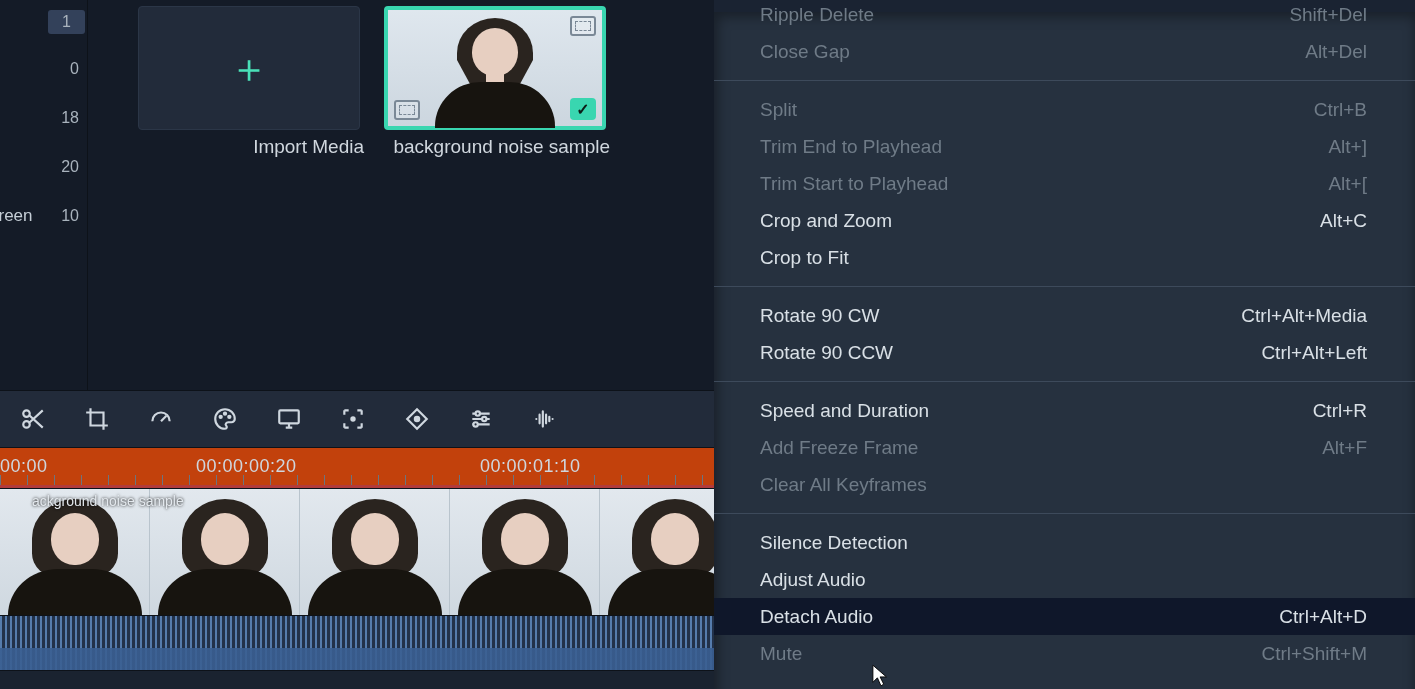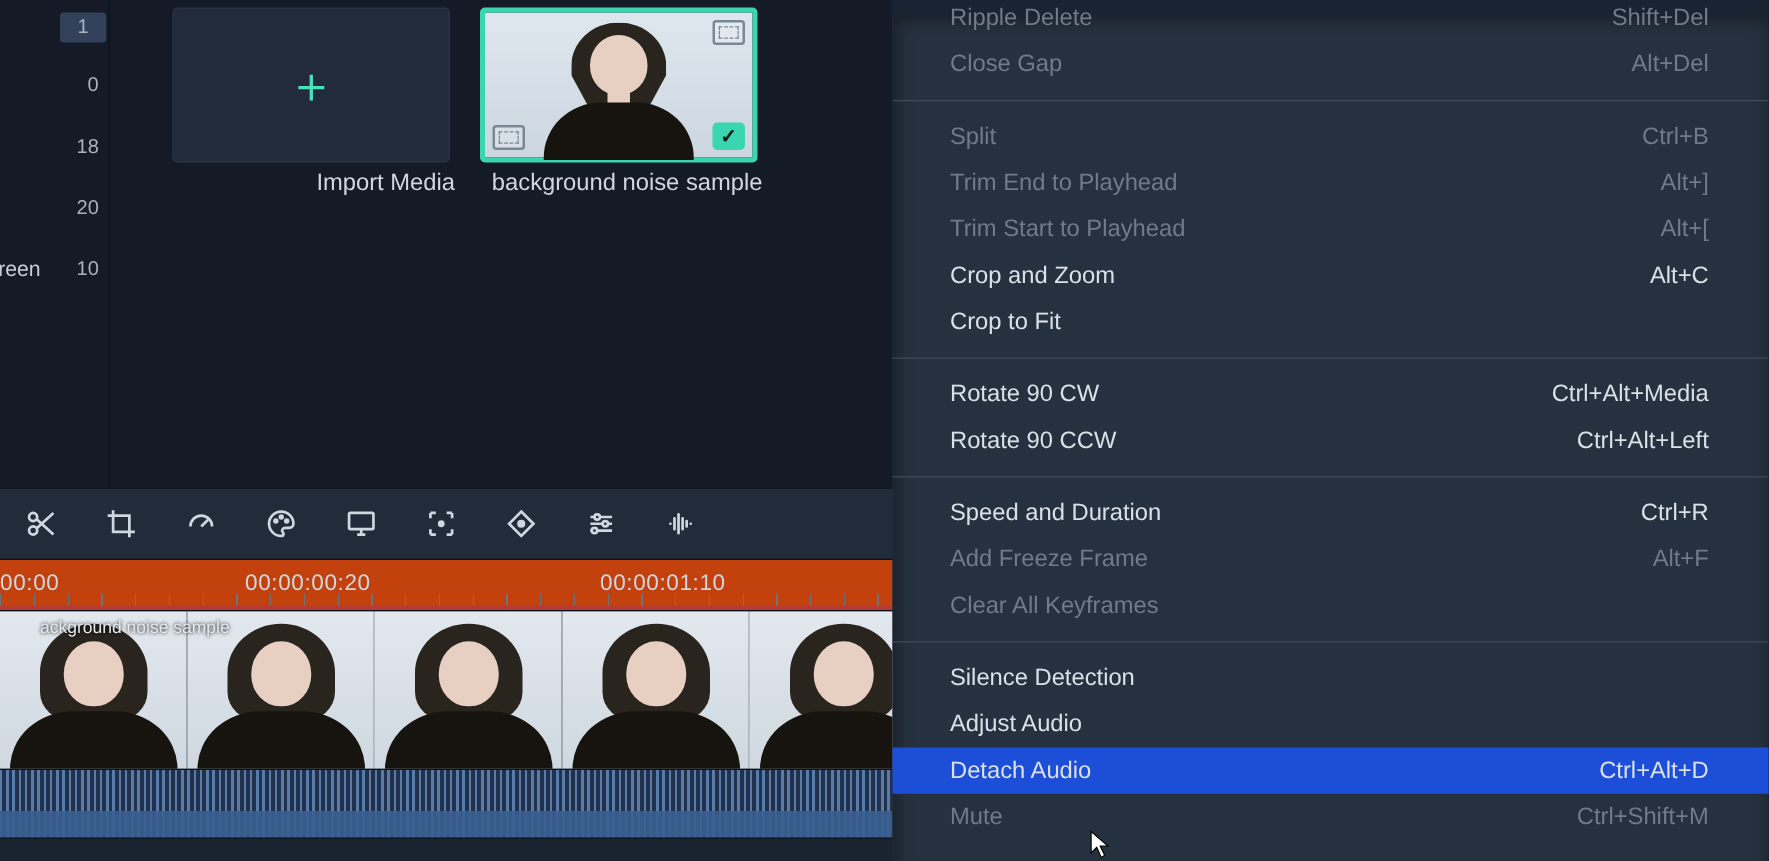--- a/index.html
+++ b/index.html
@@ -267,21 +267,21 @@
     display:flex; align-items:center;
     height:37px;
     padding-left:46px; padding-right:48px;
     font-size:19px;
     color:#d9e0e6;
     cursor:default;
   }
   .ctx-menu .row.dis{ color:#6f7b87; }
   .ctx-menu .row .sc{ margin-left:auto; color:inherit; }
   .ctx-menu .row.hover{
-    background:#1d4ed8;
+    background:#0f172a;
   }
   .ctx-menu .sep{
     height:1px;
     background:#3d4a5b;
     margin: 10px 0 10px 0;
   }
 
   
   .cursor{
     position:absolute;

